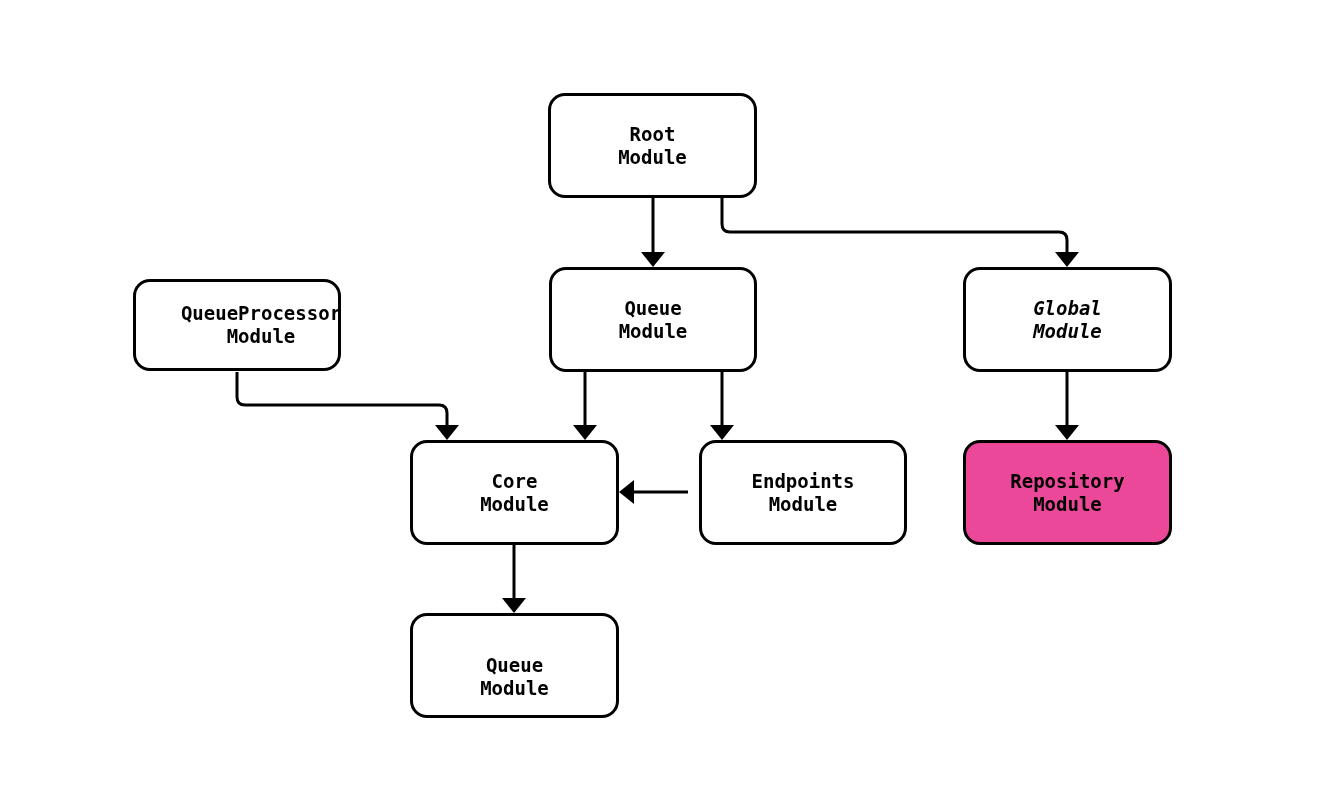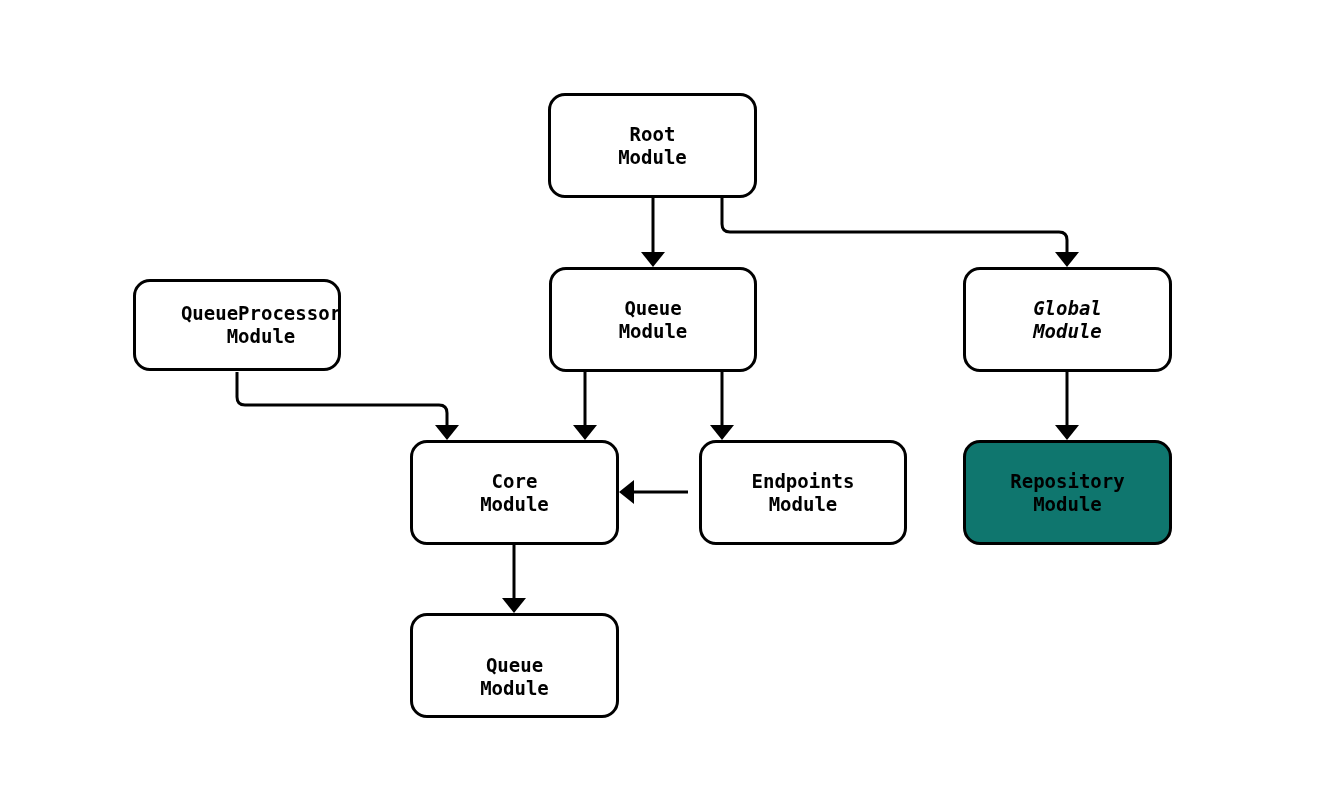--- a/index.html
+++ b/index.html
@@ -80,21 +80,21 @@
       <div class="node-line" style="color: rgb(0, 0, 0);">Module</div>
     </div>
     <div class="node" style="left: 410px; top: 440px; width: 209px; height: 105px; border-color: rgb(0, 0, 0); background: rgb(255, 255, 255);">
       <div class="node-line" style="color: rgb(0, 0, 0);">Core</div>
       <div class="node-line" style="color: rgb(0, 0, 0);">Module</div>
     </div>
     <div class="node" style="left: 688px; top: 440px; width: 208px; height: 105px; border-color: rgb(0, 0, 0); background: rgb(255, 255, 255); margin-left: 11px;">
       <div class="node-line" style="color: rgb(0, 0, 0);">Endpoints</div>
       <div class="node-line" style="color: rgb(0, 0, 0);">Module</div>
     </div>
-    <div class="node" style="left: 963px; top: 440px; width: 209px; height: 105px; border-color: rgb(0, 0, 0); background: #0f766e;">
+    <div class="node" style="left: 963px; top: 440px; width: 209px; height: 105px; border-color: rgb(0, 0, 0); background: #ec4899;">
       <div class="node-line" style="color: rgb(0, 0, 0);">Repository</div>
       <div class="node-line" style="color: rgb(0, 0, 0);">Module</div>
     </div>
     <div class="node" style="left: 410px; top: 613px; width: 209px; height: 105px; border-color: rgb(0, 0, 0); background: rgb(255, 255, 255);">
       <div class="node-line" style="color: rgb(0, 0, 0); margin-top: 22px;">Queue</div>
       <div class="node-line" style="color: rgb(0, 0, 0);">Module</div>
     </div>
   </div>
 
 </body></html>

